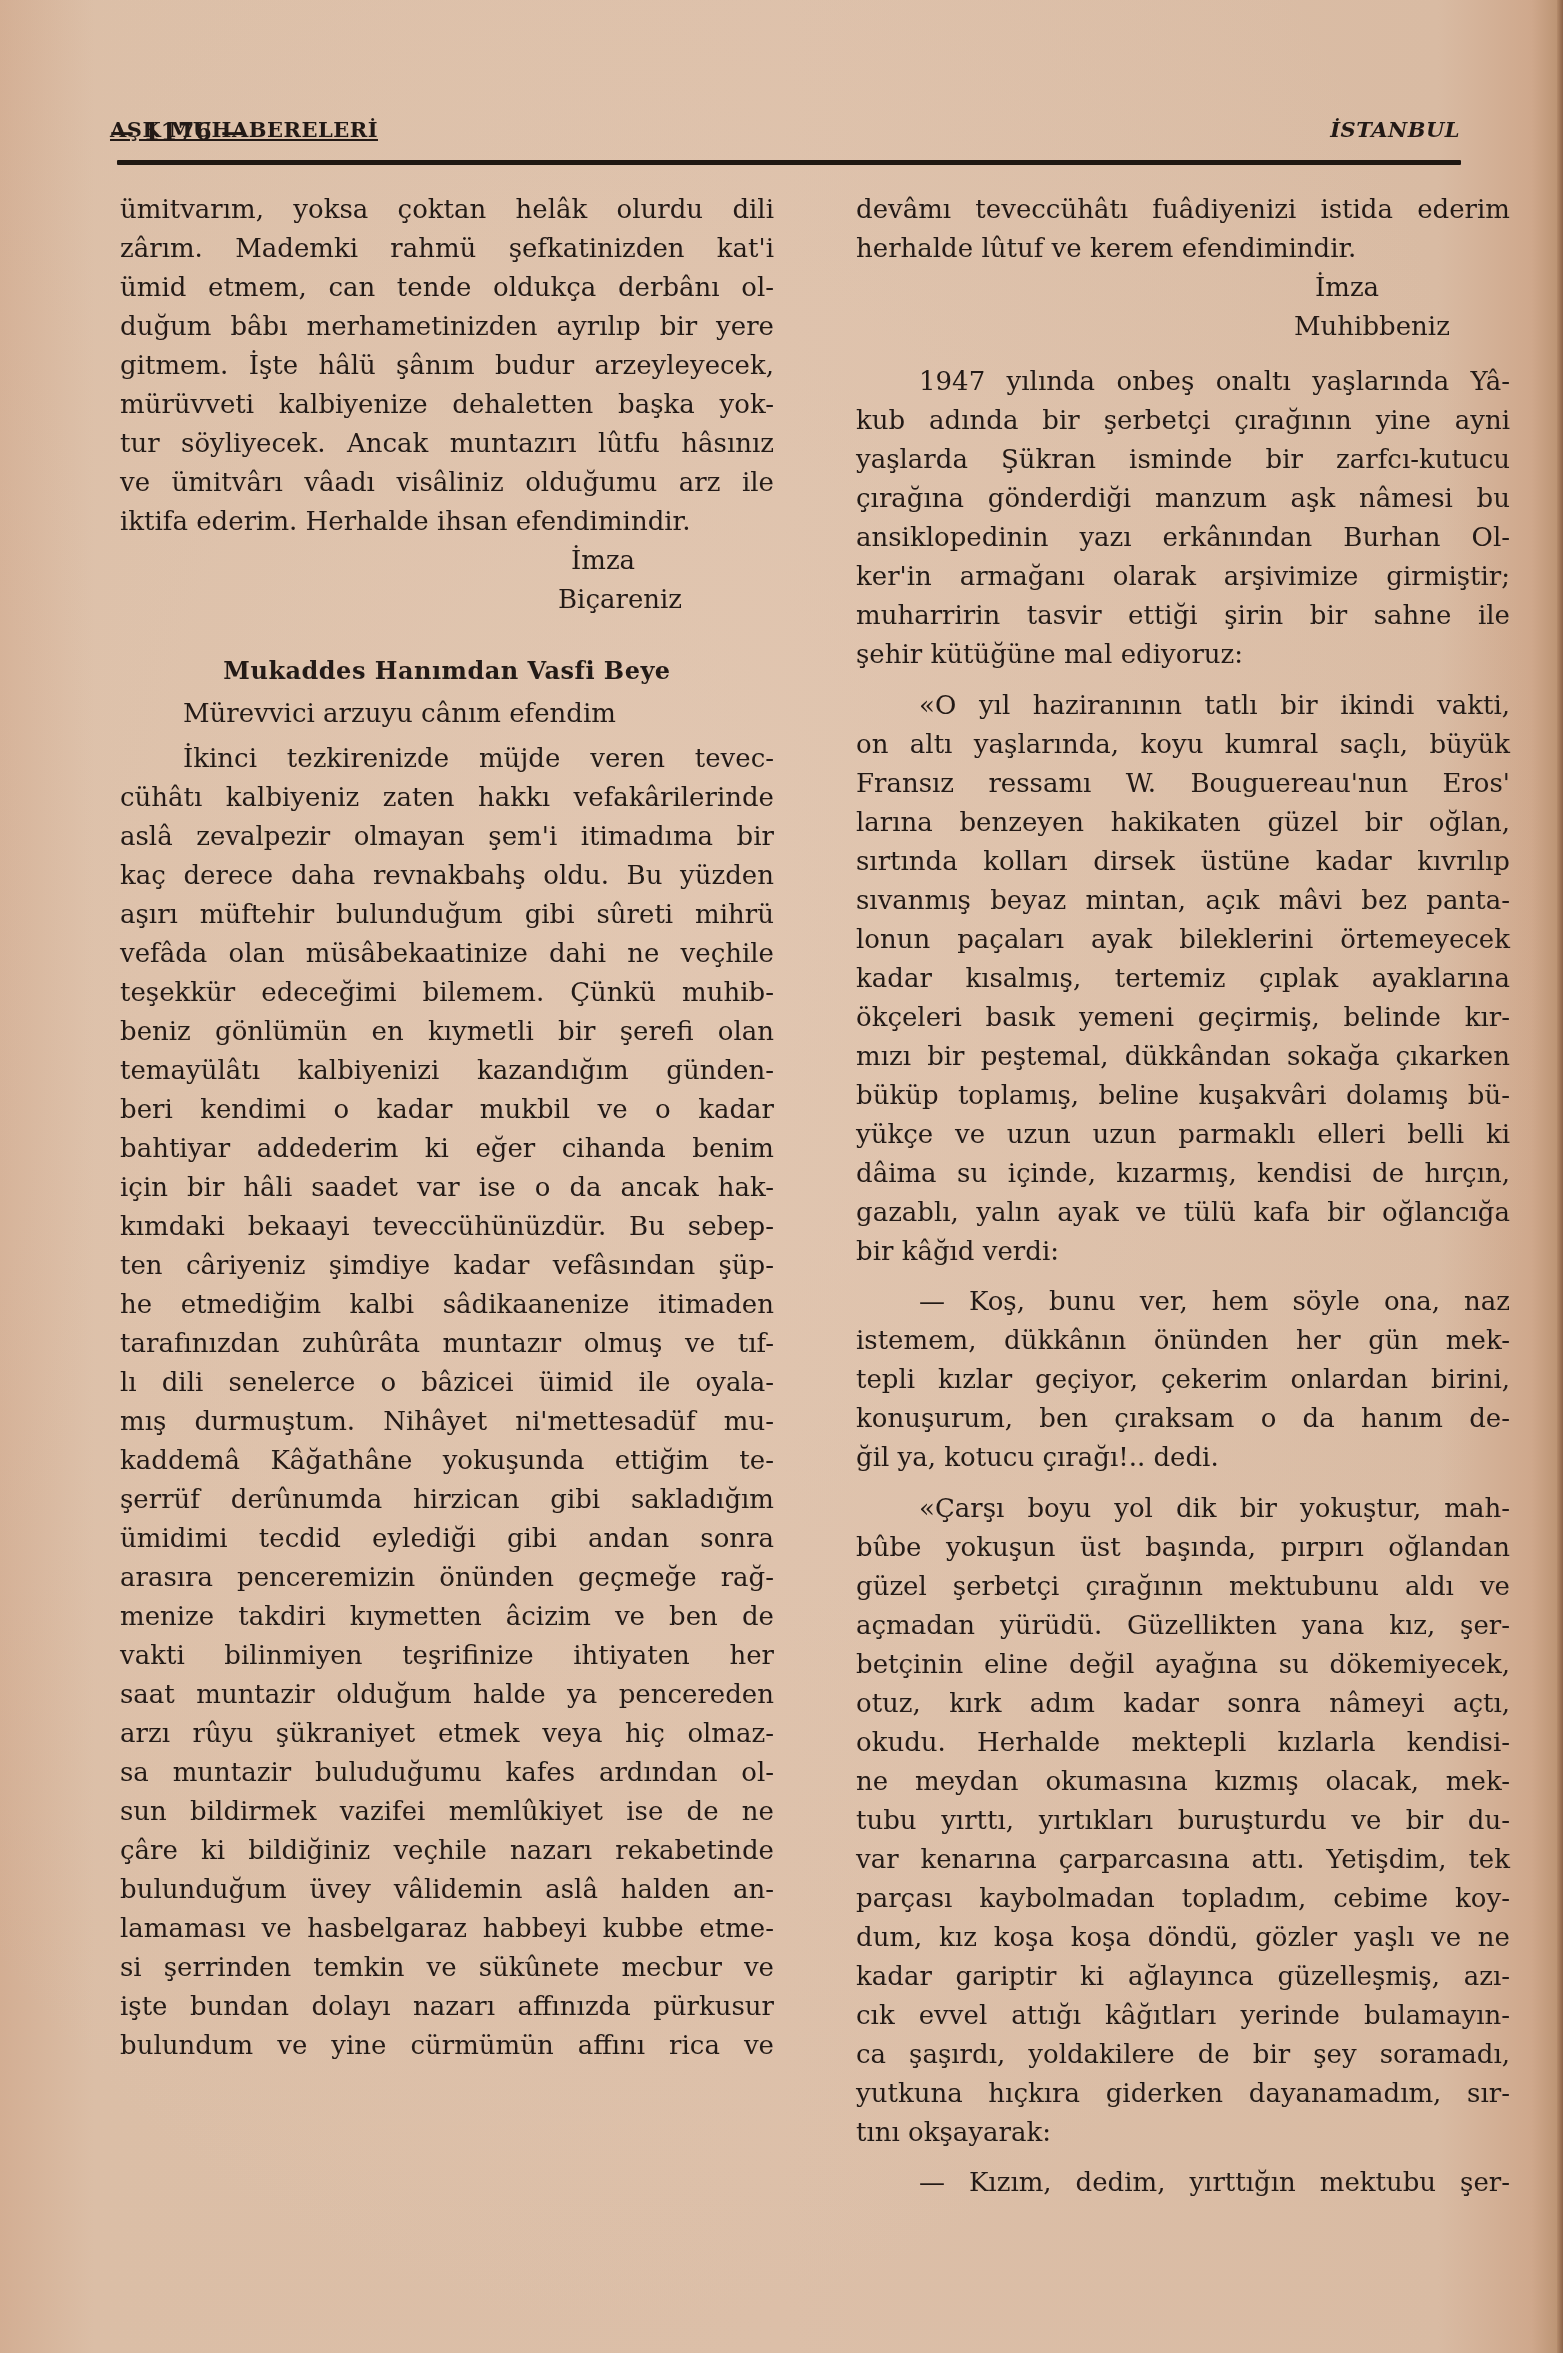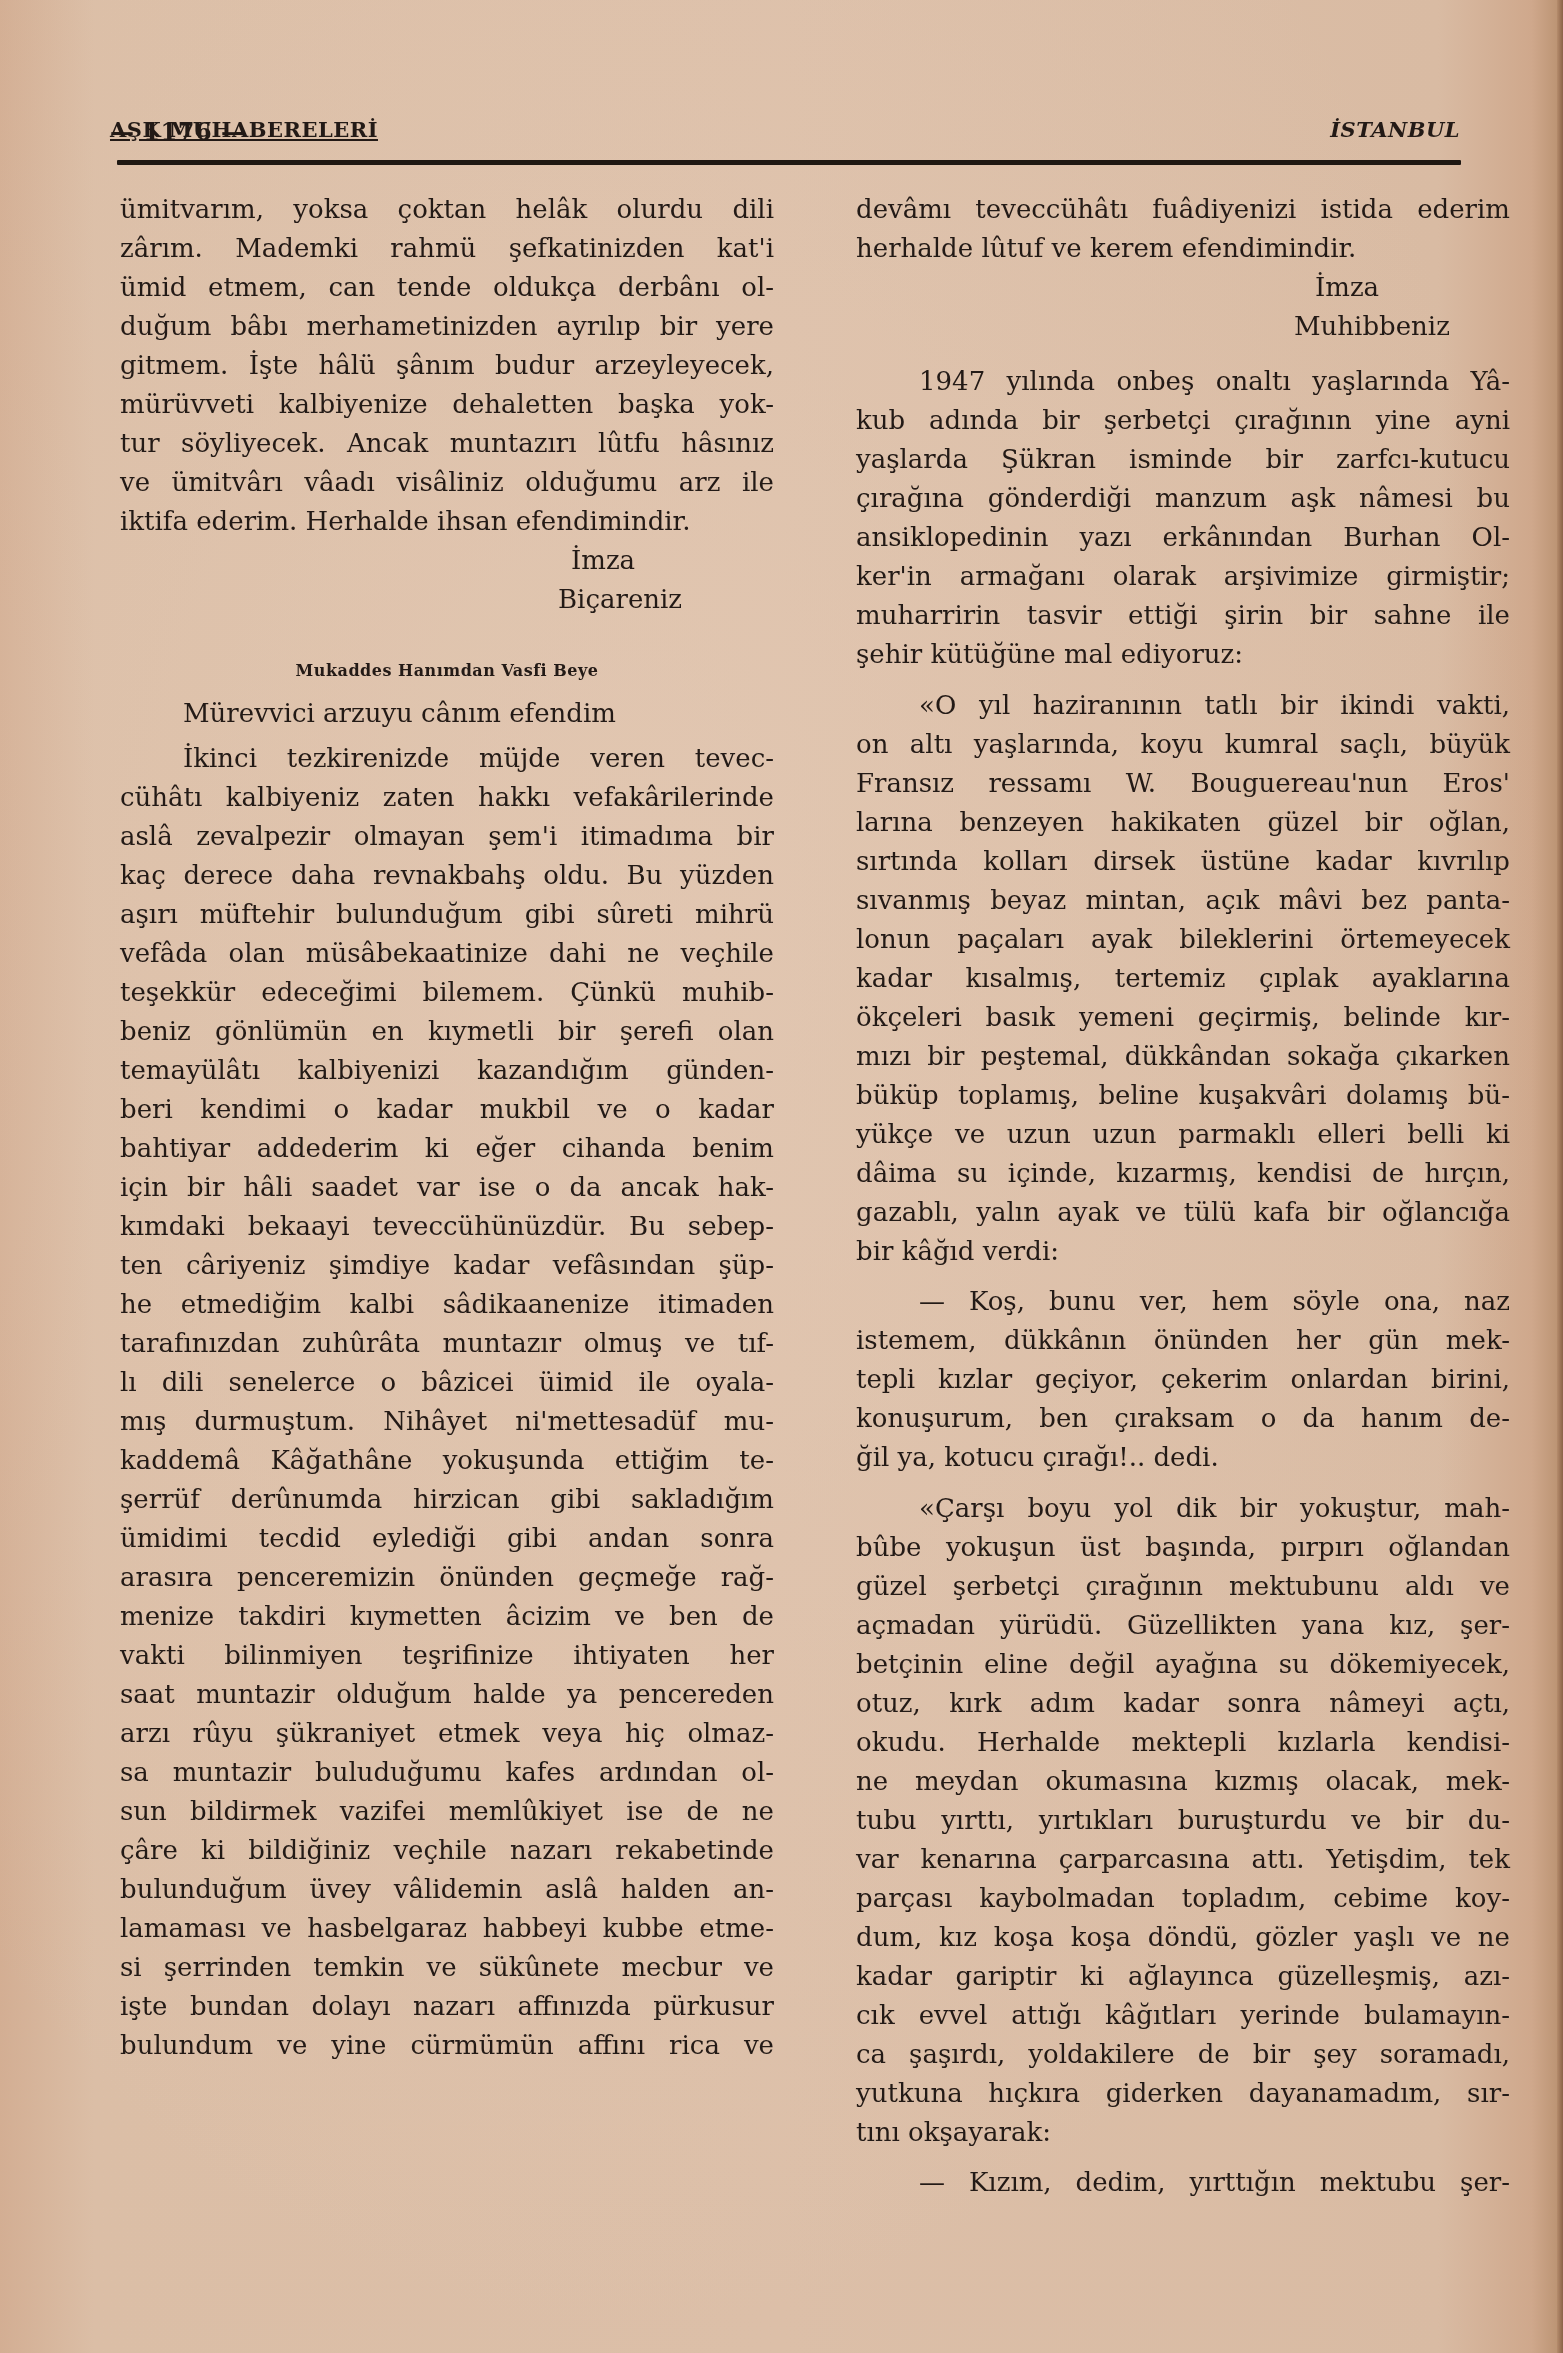--- a/index.html
+++ b/index.html
@@ -47,21 +47,21 @@
   .line.last { text-align-last: left; }
   .line.indent { padding-left: 63px; }
   .sig { display: block; height: 39px; }
   .sig-imza { padding-left: 451px; }
   .sig-name { padding-left: 438px; }
   .sig-imza-r { padding-left: 459px; }
   .sig-name-r { padding-left: 438px; }
   .gap { display: block; }
   .section-title {
     display: block; text-align: center;
-    font-weight: bold; font-size: 16px; letter-spacing: 0.5px;
+    font-weight: bold; font-size: 24px; letter-spacing: 0.5px;
     height: 39px; line-height: 39px;
   }
 </style>
 </head>
 <body>
 
 <div class="paper"></div>
 <div class="spine"></div>
 
 <div class="running-head">

